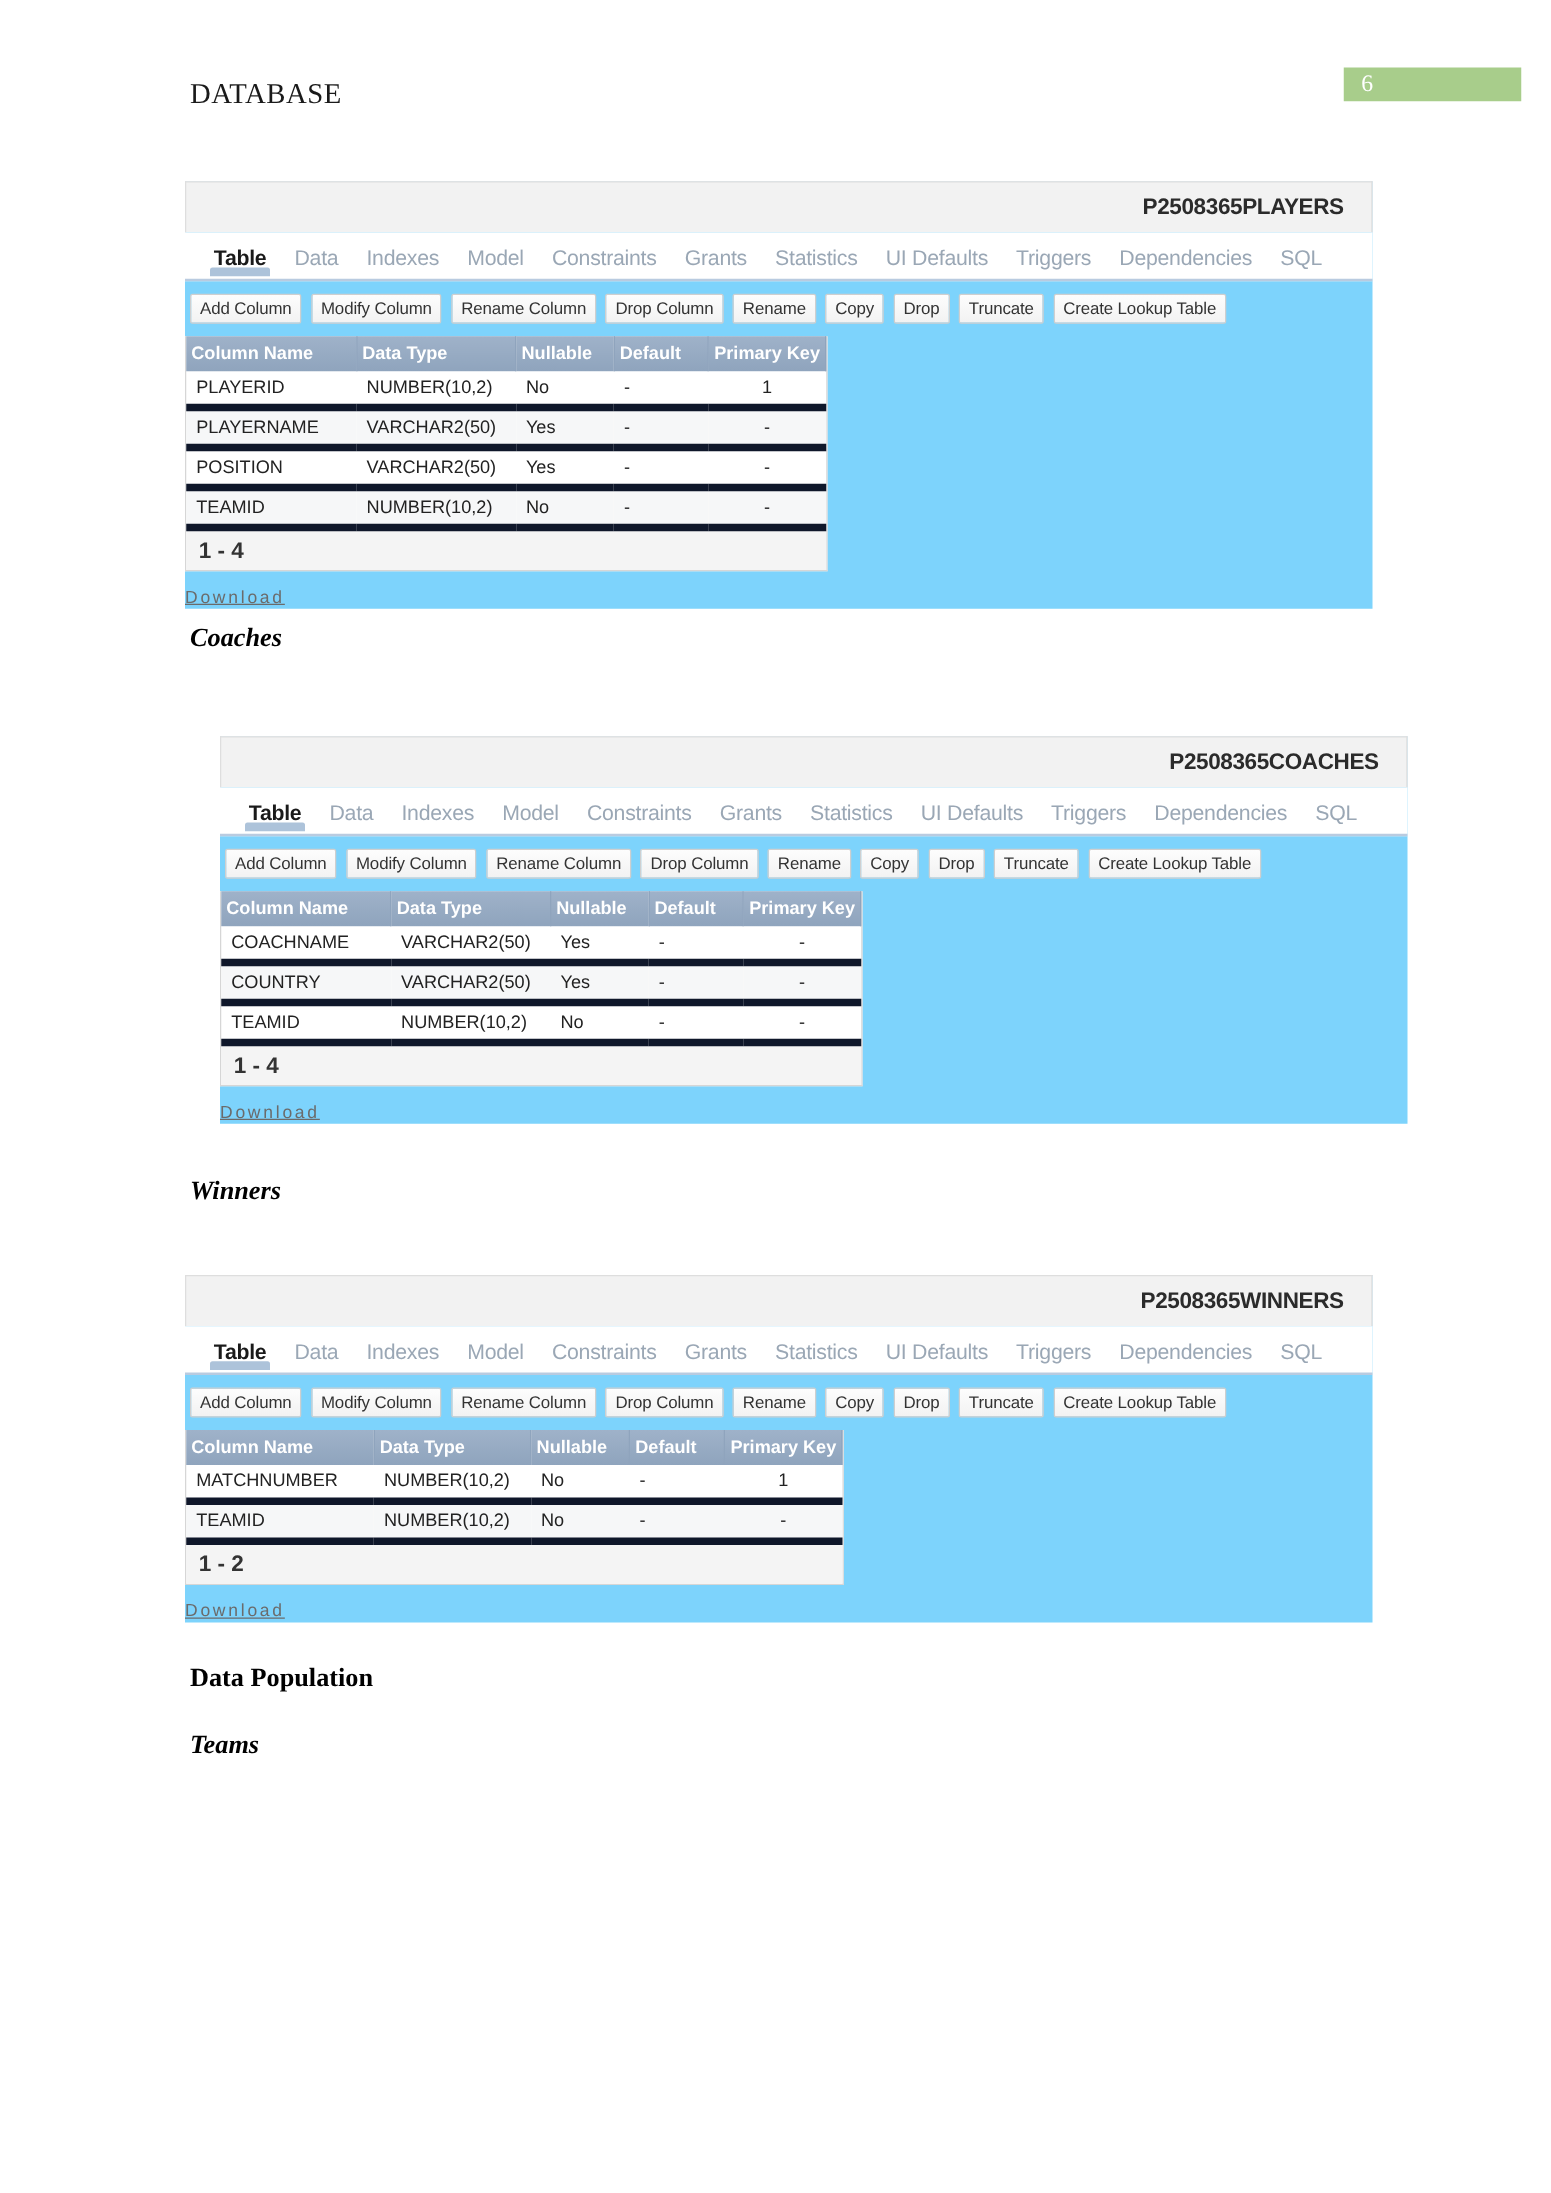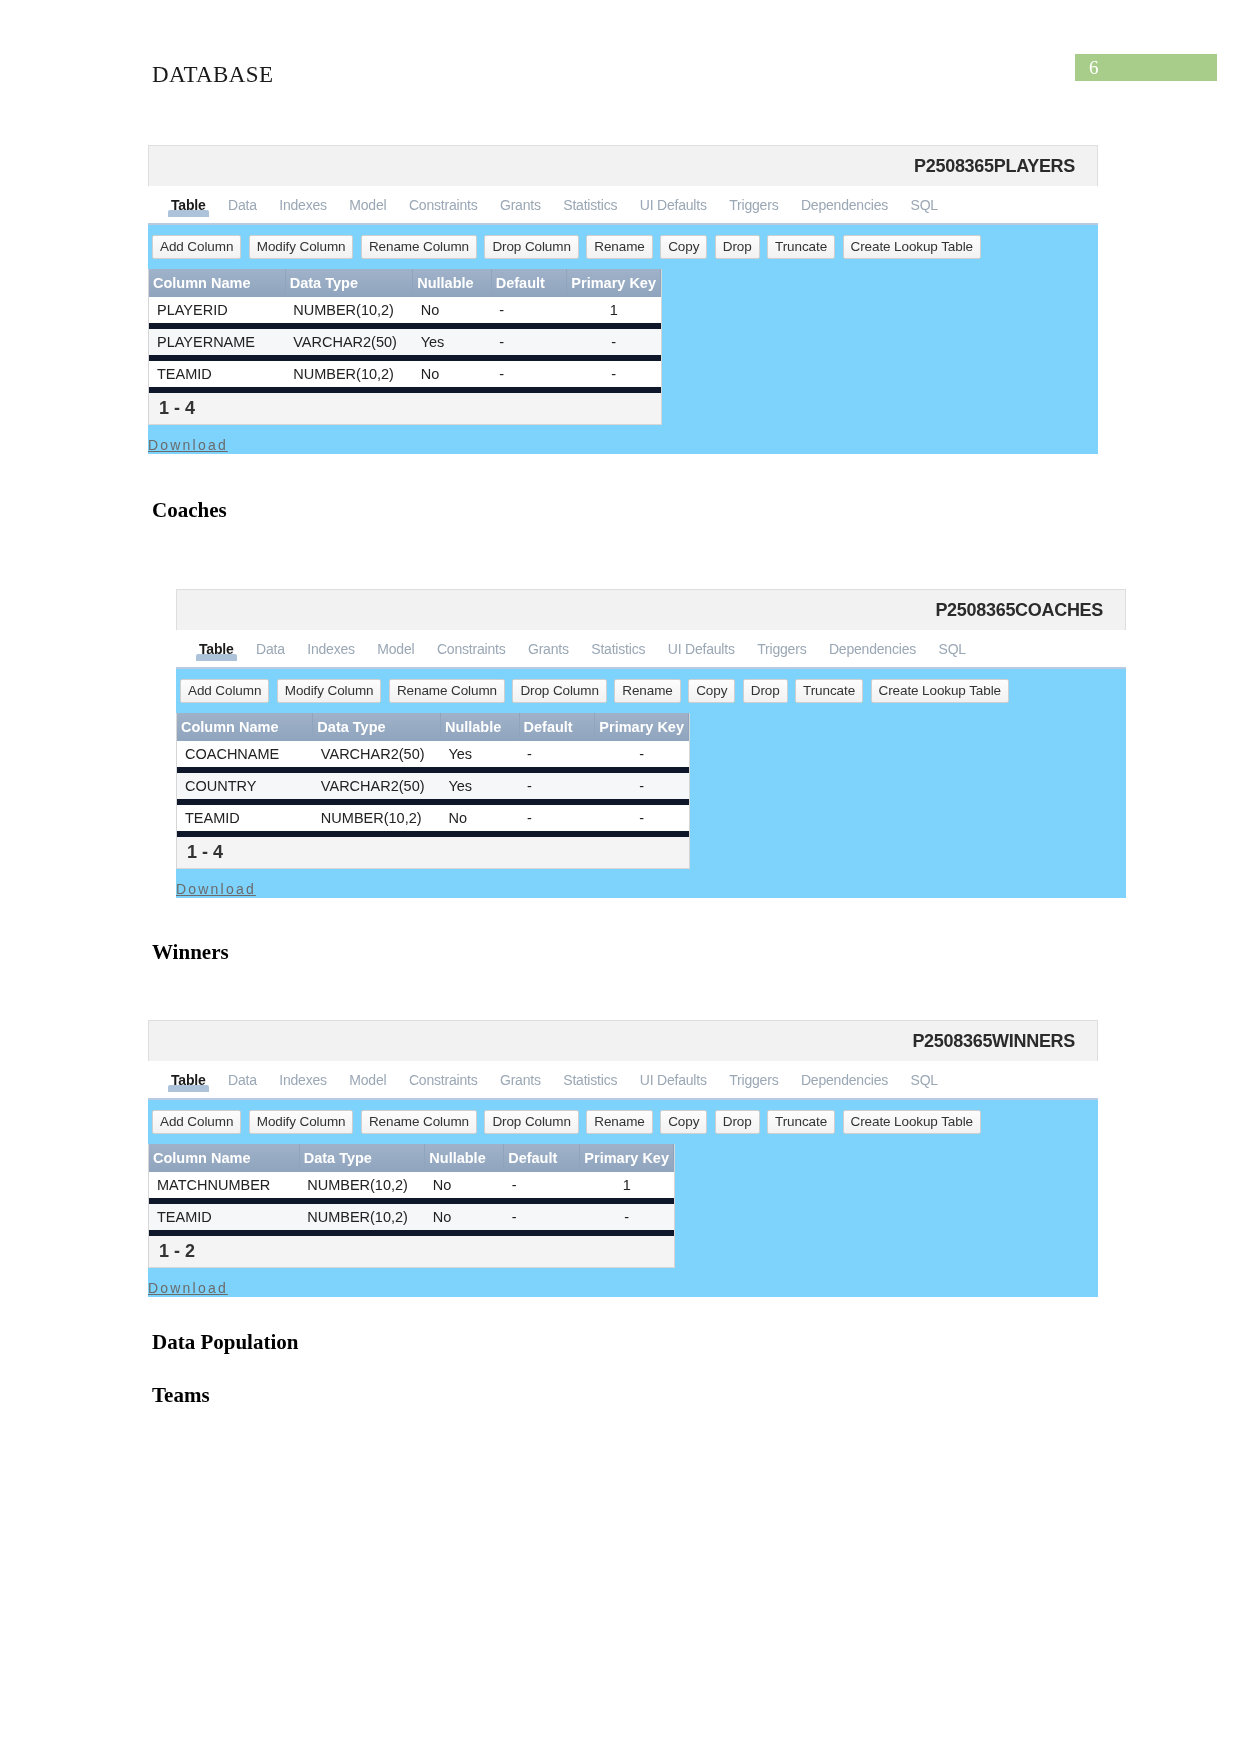--- a/index.html
+++ b/index.html
@@ -46,20 +46,21 @@
     padding-left: 14px;
     box-sizing: border-box;
   }
 
   
   .section-heading {
     position: absolute;
     left: 152px;
     font-family: "Liberation Serif", serif;
     font-size: 21px;
+    font-style: italic;
     font-weight: bold;
     color: #000000;
   }
   .section-heading.plain {
     font-style: normal;
   }
 
   
   .apex-shot {
     position: absolute;
@@ -89,21 +90,21 @@
     height: 39px;
     border-bottom: 2px solid #b9cbe0;
     position: relative;
     background: #ffffff;
     padding-left: 14px;
     box-sizing: border-box;
     white-space: nowrap;
   }
   .apex-tabs .tab {
     display: inline-block;
-    font-size: 14px;
+    font-size: 17px;
     color: #9aa7b5;
     padding: 11px 9px 0 9px;
     vertical-align: top;
     letter-spacing: -0.2px;
   }
   .apex-tabs .tab.active {
     color: #1a1a1a;
     font-weight: bold;
     position: relative;
   }
@@ -242,20 +243,27 @@
           <td class="c-pk">1</td>
         </tr>
         <tr>
           <td>PLAYERNAME</td>
           <td>VARCHAR2(50)</td>
           <td>Yes</td>
           <td>-</td>
           <td class="c-pk">-</td>
         </tr>
         <tr>
+          <td>POSITION</td>
+          <td>VARCHAR2(50)</td>
+          <td>Yes</td>
+          <td>-</td>
+          <td class="c-pk">-</td>
+        </tr>
+        <tr>
           <td>TEAMID</td>
           <td>NUMBER(10,2)</td>
           <td>No</td>
           <td>-</td>
           <td class="c-pk">-</td>
         </tr>
       </tbody>
       <tfoot>
         <tr>
           <td colspan="5">1 - 4</td>

